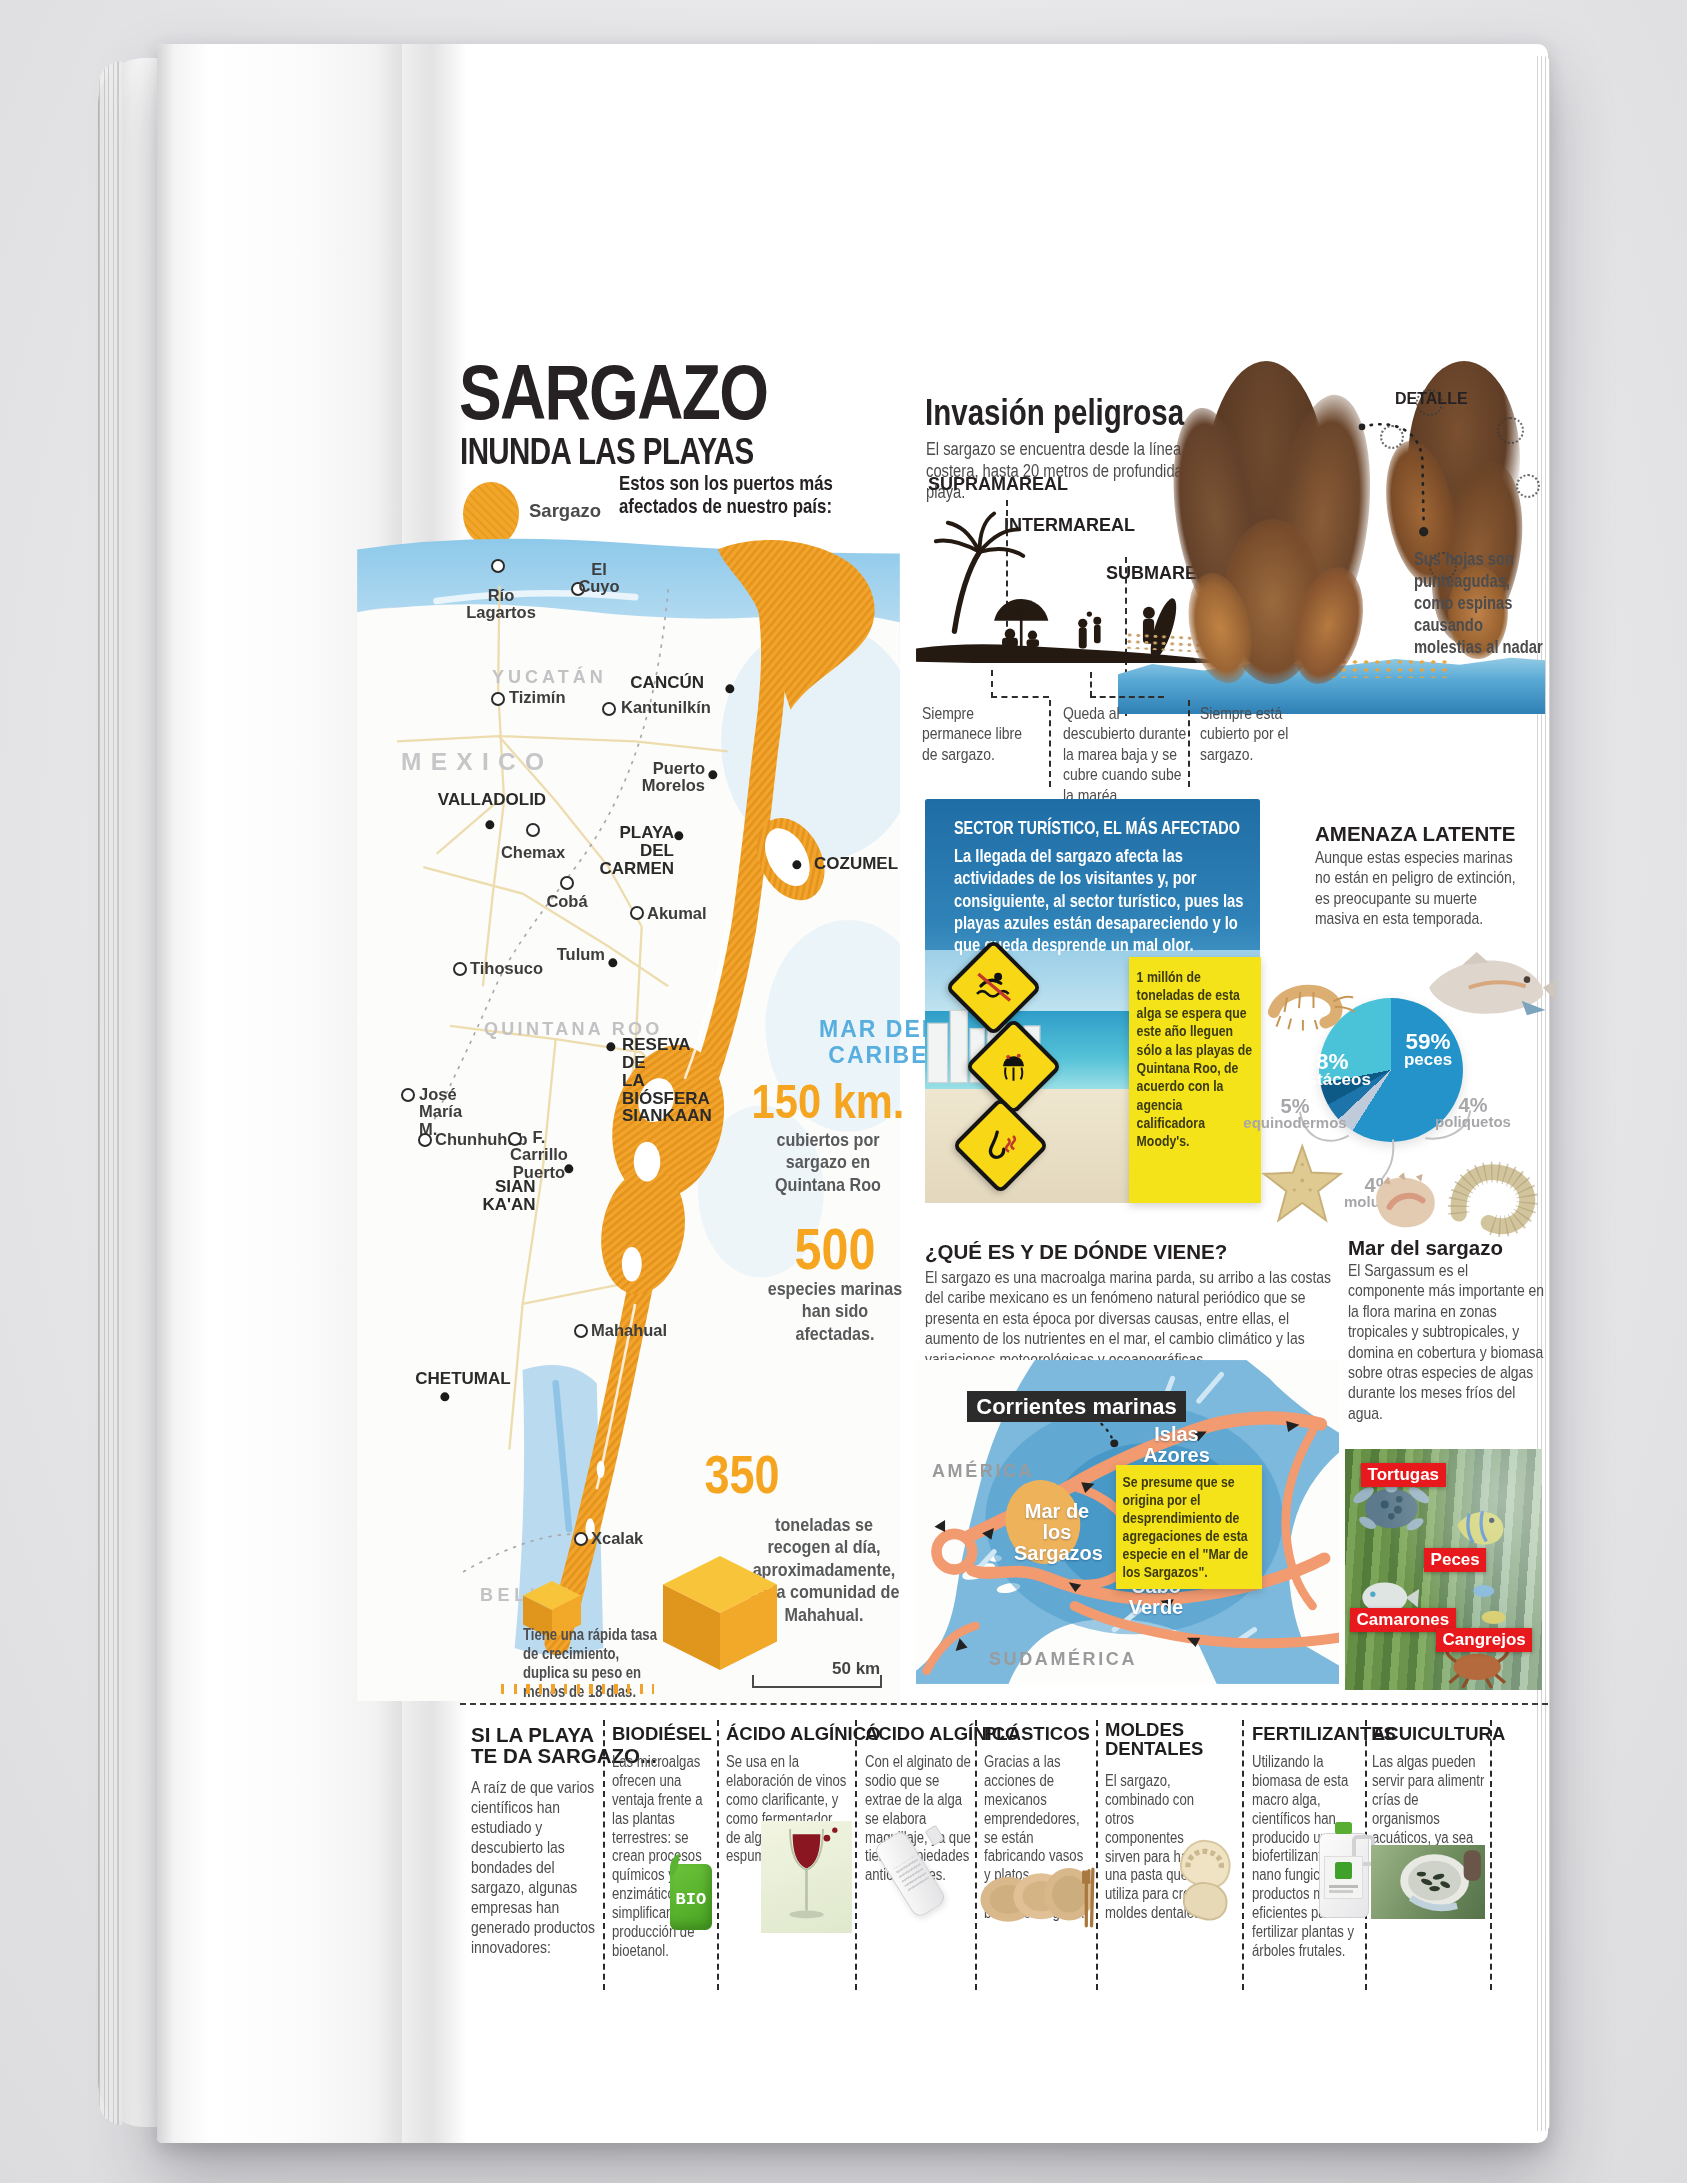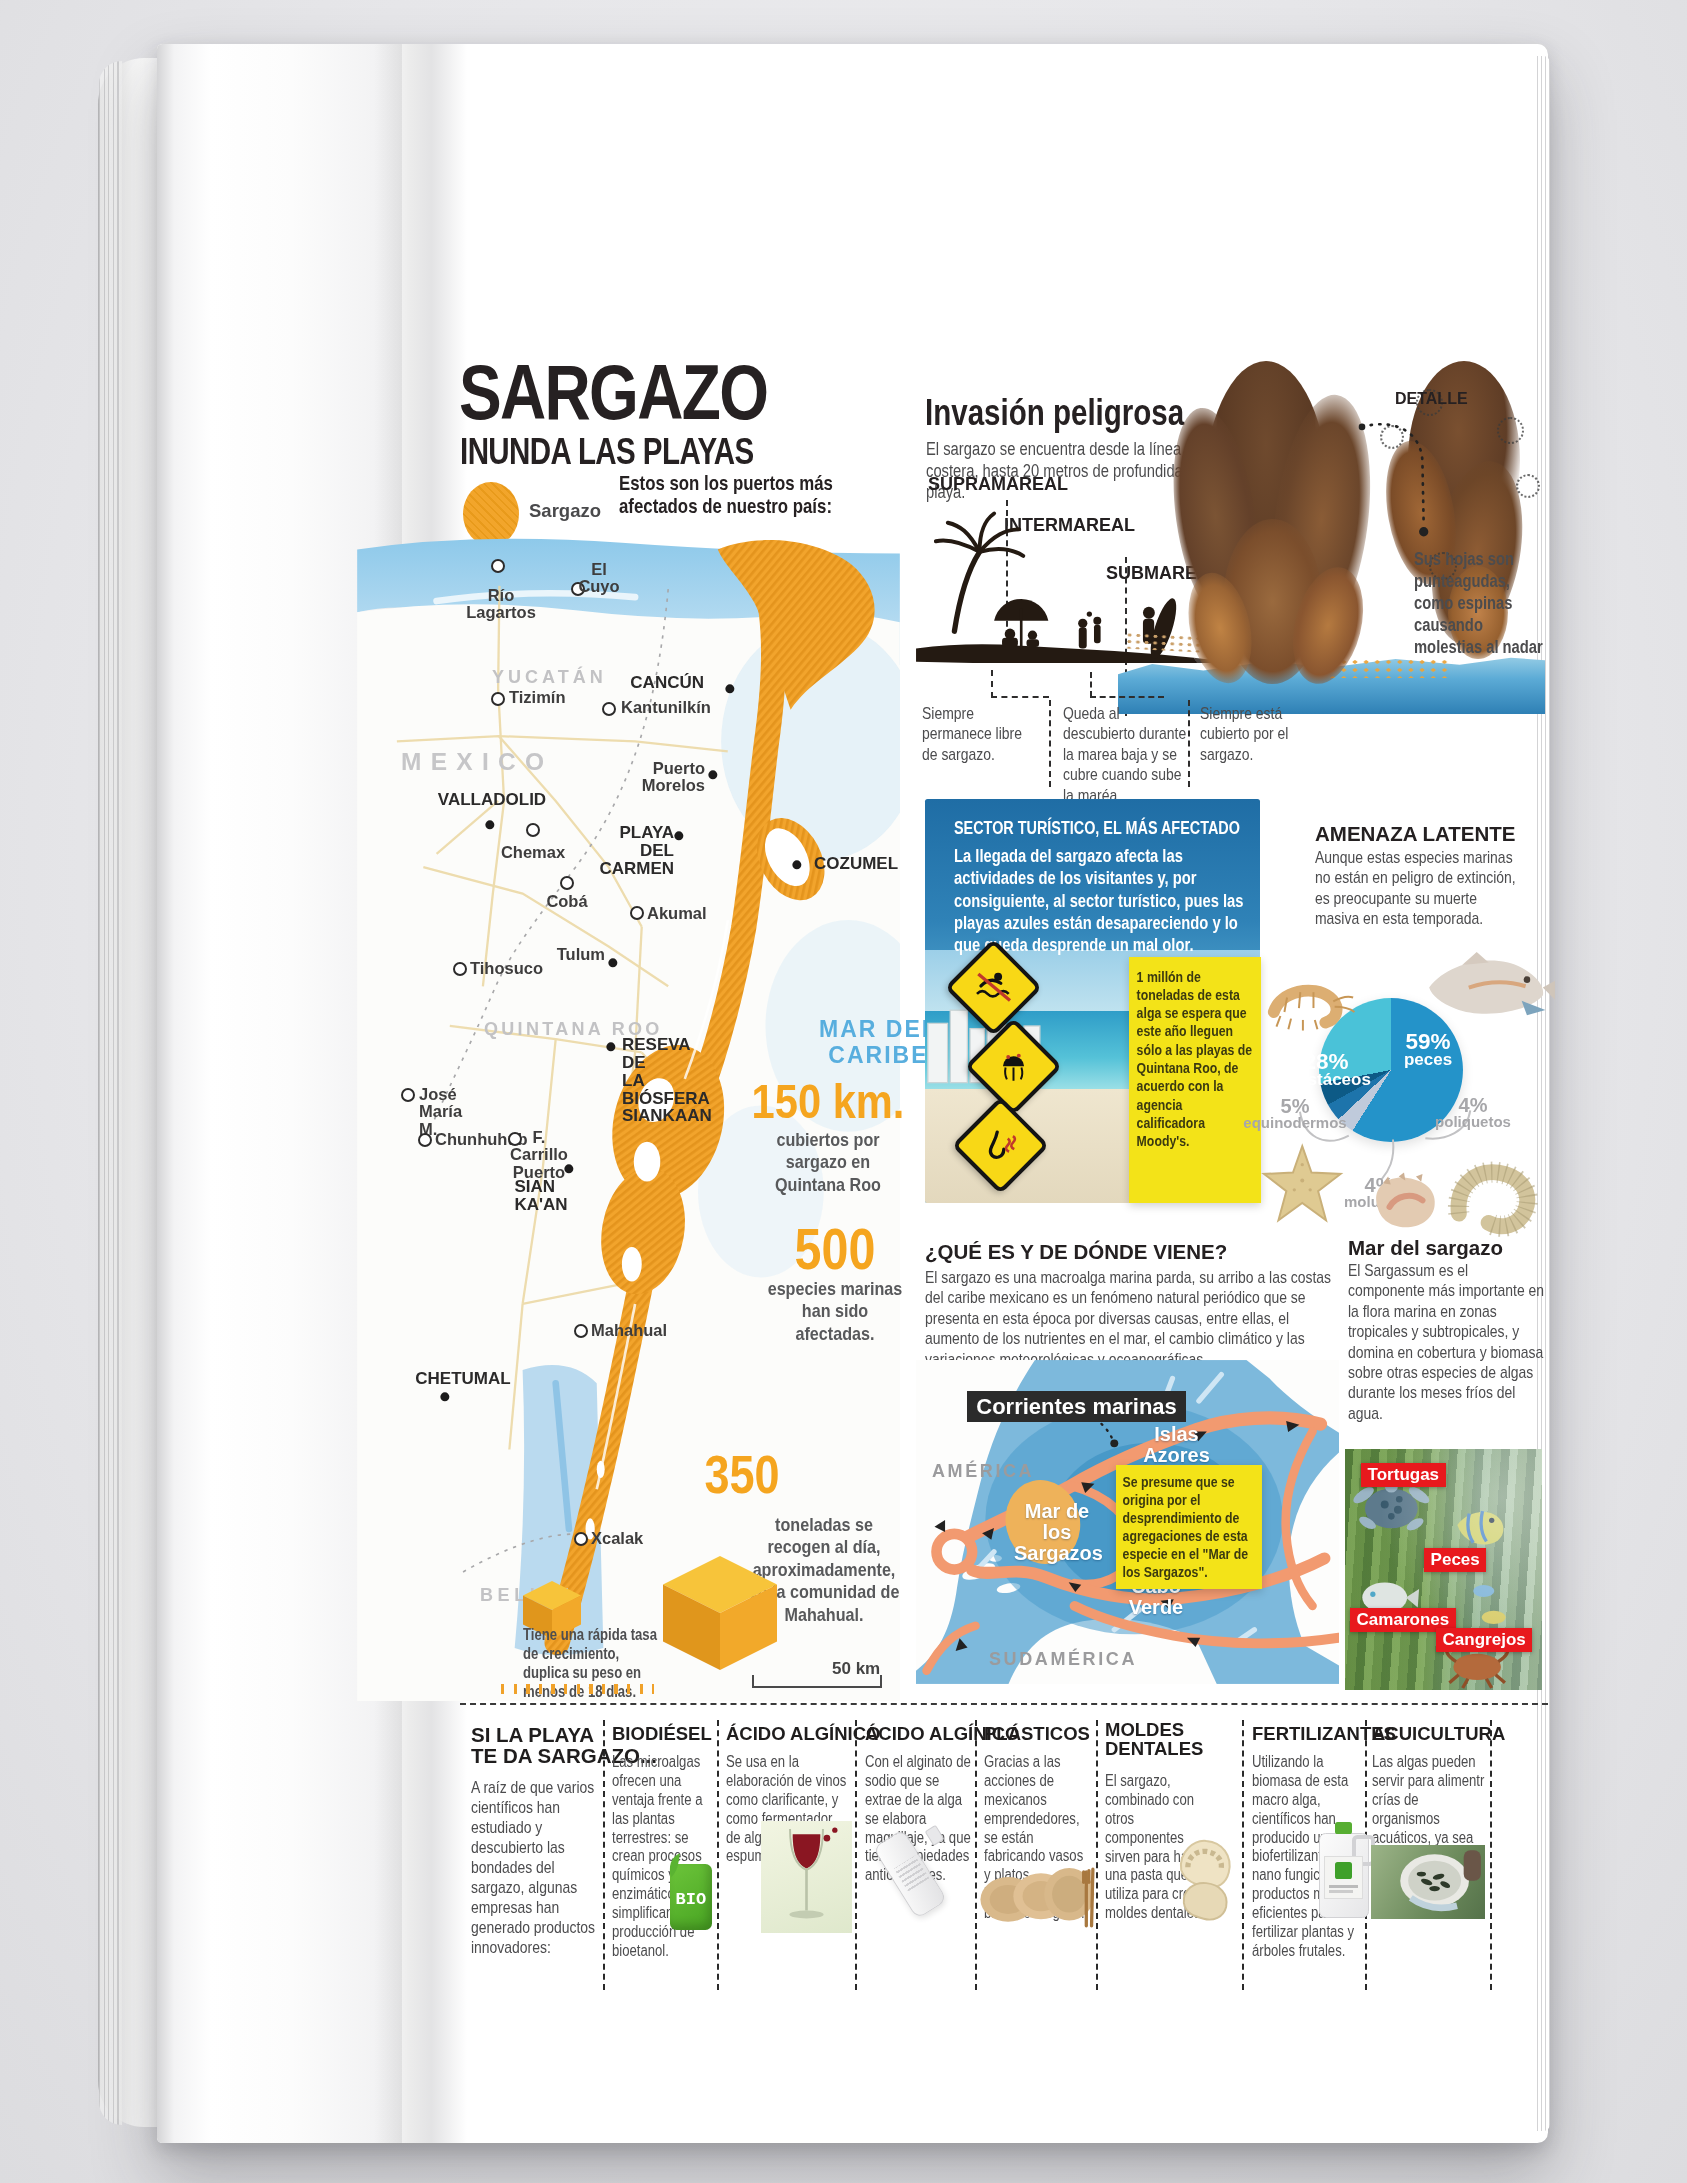--- a/index.html
+++ b/index.html
@@ -175,21 +175,21 @@
       <div class="cm cm-open" style="left: 460px; top: 969px;"></div>
       <div class="city-label" style="left: 470px; top: 960px;">Tihosuco</div>
       <div class="cm cm-open" style="left: 408px; top: 1095px;"></div>
       <div class="city-label" style="left: 419px; top: 1086px;">José María M.</div>
       <div class="cm cm-open" style="left: 425px; top: 1140px;"></div>
       <div class="city-label" style="left: 435px; top: 1131px;">Chunhuhub</div>
       <div class="cm cm-open" style="left: 515px; top: 1139px;"></div>
       <div class="city-label" style="left: 539px; top: 1129px; transform: translateX(-50%); text-align: center;">F. Carrillo
 Puerto</div>
       <div class="cm cm-dot" style="left: 569px; top: 1169px;"></div>
-      <div class="city-label caps" style="left: 541px; top: 1178px; transform: translateX(-50%); text-align: left;">SIAN KA'AN</div>
+      <div class="city-label caps" style="left: 509px; top: 1178px; transform: translateX(-50%); text-align: right;">SIAN KA'AN</div>
       <div class="cm cm-dot" style="left: 611px; top: 1047px;"></div>
       <div class="city-label caps" style="left: 622px; top: 1036px;">RESEVA DE
 LA BIÓSFERA
 SIANKAAN</div>
       <div class="cm cm-open" style="left: 581px; top: 1331px;"></div>
       <div class="city-label" style="left: 591px; top: 1322px;">Mahahual</div>
       <div class="cm cm-dot" style="left: 445px; top: 1397px;"></div>
       <div class="city-label caps" style="left: 463px; top: 1370px; transform: translateX(-50%); text-align: center;">CHETUMAL</div>
       <div class="cm cm-open" style="left: 581px; top: 1539px;"></div>
       <div class="city-label" style="left: 591px; top: 1530px;">Xcalak</div>

